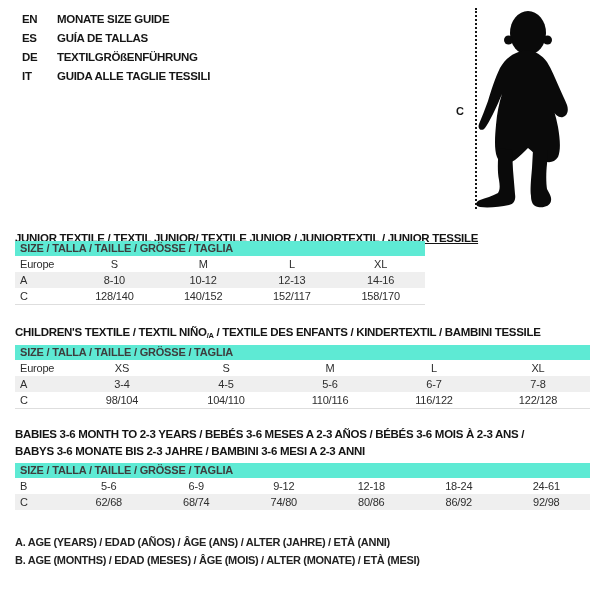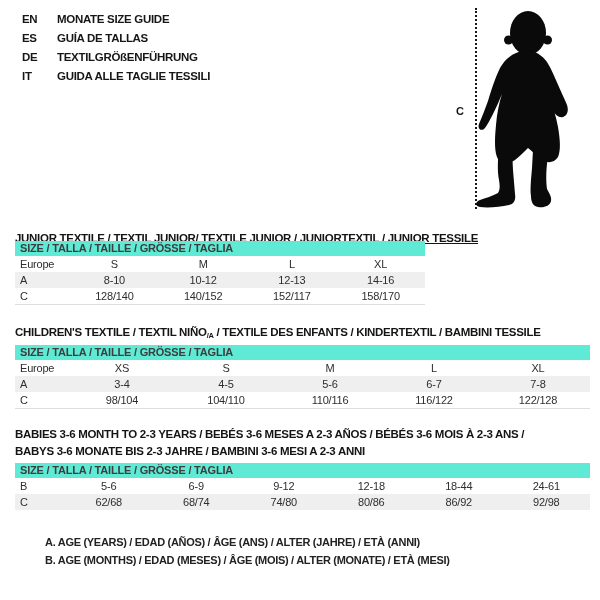--- a/index.html
+++ b/index.html
@@ -34,21 +34,21 @@
   .size-bar { height:15px; line-height:15px; background:#5eead4; color:#3d3d3d;
               font-weight:700; font-size:11px; letter-spacing:-0.2px; padding-left:5px; }
   .trow { display:flex; height:16px; align-items:center; font-size:11px; color:#2e2e2e;
           letter-spacing:-0.2px; }
   .trow.alt { background:#efefef; }
   .lab { width:55px; padding-left:5px; flex:0 0 auto; }
   .t3 .lab { width:50px; }
   .c { flex:1 1 0; text-align:center; }
 
   
-  .legend { position:absolute; left:15px; top:533px;margin-left:30px; }
+  .legend { position:absolute; left:15px; top:533px; }
   .legend-line { height:18px; line-height:18px; font-weight:700; font-size:11px;
                  letter-spacing:-0.3px; color:#222222; white-space:nowrap; }
 </style>
 </head>
 <body>
 
 <div class="page">
 
   <div class="lang-list">
     <div class="lang-row">
@@ -180,21 +180,21 @@
     <div>BABYS 3-6 MONATE BIS 2-3 JAHRE / BAMBINI 3-6 MESI A 2-3 ANNI</div>
   </div>
   <div class="tbl t3">
     <div class="size-bar">SIZE / TALLA / TAILLE / GRÖSSE / TAGLIA</div>
     <div class="trow">
       <span class="lab">B</span>
       <span class="c">5-6</span>
       <span class="c">6-9</span>
       <span class="c">9-12</span>
       <span class="c">12-18</span>
-      <span class="c">18-44</span>
+      <span class="c">18-24</span>
       <span class="c">24-61</span>
     </div>
     <div class="trow alt">
       <span class="lab">C</span>
       <span class="c">62/68</span>
       <span class="c">68/74</span>
       <span class="c">74/80</span>
       <span class="c">80/86</span>
       <span class="c">86/92</span>
       <span class="c">92/98</span>

